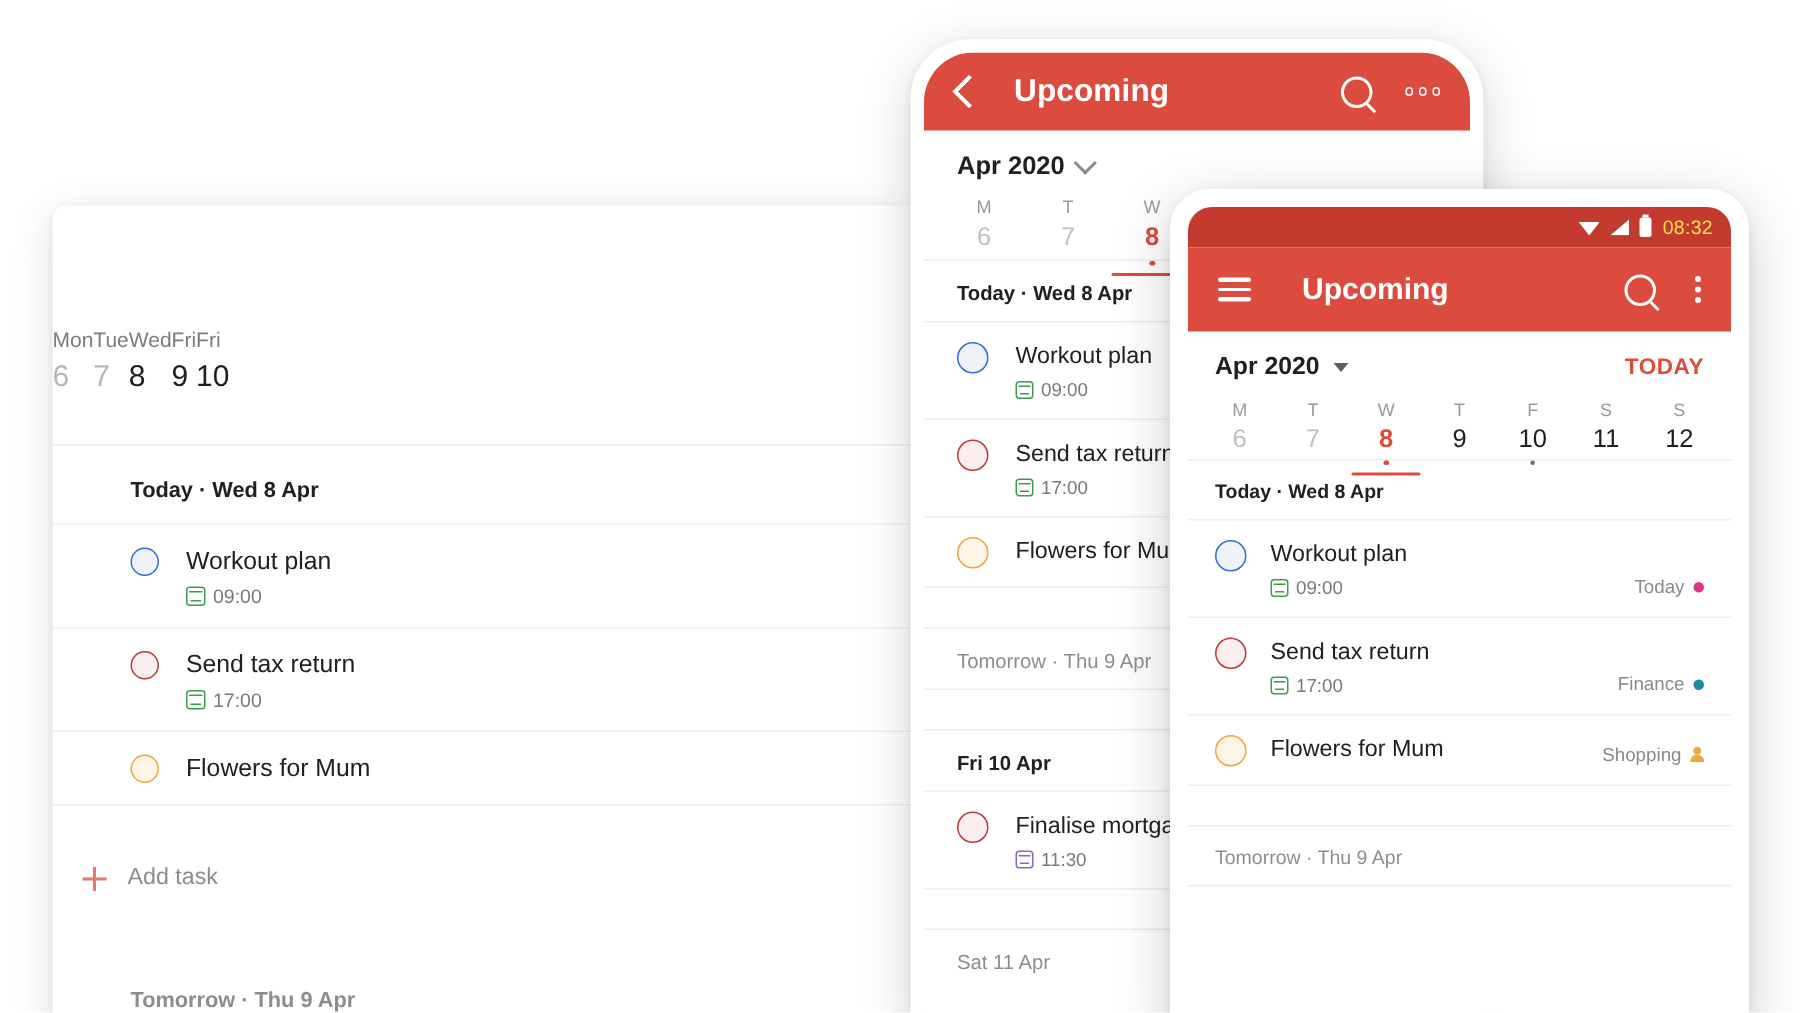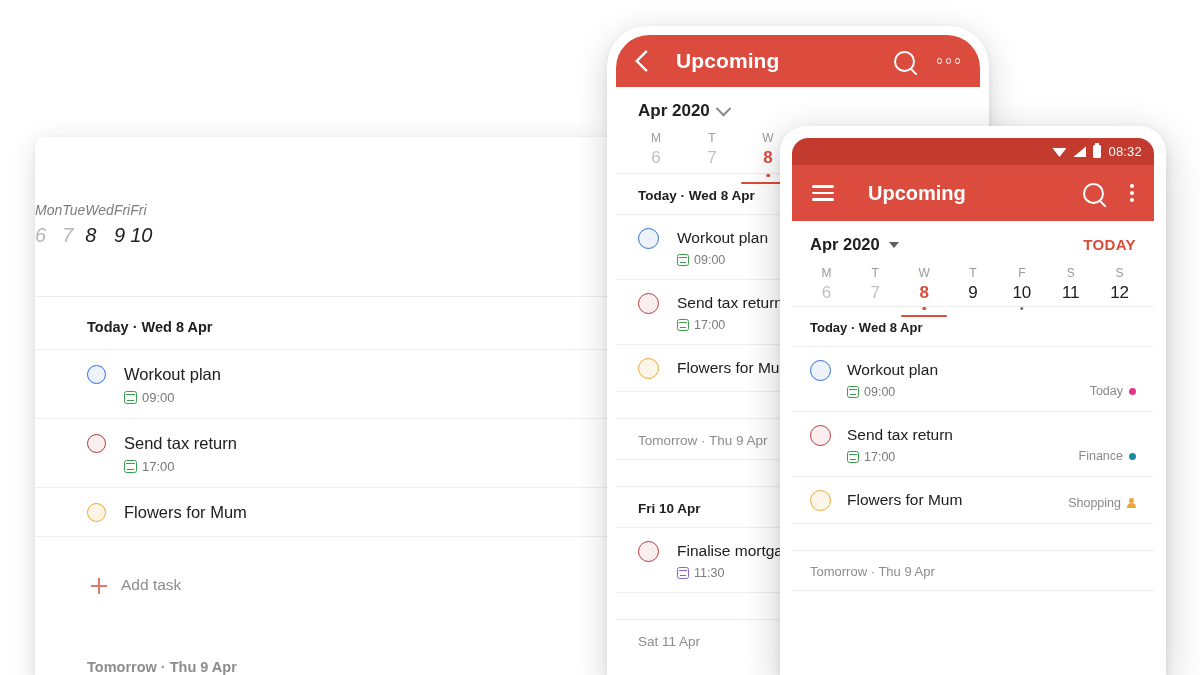--- a/index.html
+++ b/index.html
@@ -23,38 +23,38 @@
   .desktop{
     position:absolute;left:35px;top:137px;width:575px;height:560px;
     background:#ffffff;border-radius:9px 0 0 0;
     box-shadow:0 6px 28px rgba(0,0,0,.13), 0 1px 4px rgba(0,0,0,.07);
     overflow:hidden;
   }
   .d-title{position:absolute;left:52px;top:28px;font-size:26px;font-weight:700;
            color:#202020;letter-spacing:-.2px;display:flex;align-items:center;gap:10px;}
   .chev{display:inline-block;width:11px;height:11px;border-right:2px solid #8a8a8a;
         border-bottom:2px solid #8a8a8a;transform:rotate(45deg) translate(-3px,-3px);}
-  .d-week{position:absolute;left:0;top:64px;width:100%;height:64px;display:flex;font-style:italic;}
+  .d-week{position:absolute;left:0;top:80px;width:100%;height:64px;display:flex;}
   .d-dow{font-size:14px;color:#7c7c7c;line-height:18px;}
   .d-num{font-size:20px;color:#202020;line-height:28px;margin-top:2px;}
   .d-num.muted{color:#b6b6b6;}
   .d-num.today{color:#202020;font-weight:400;}
   .d-rule{position:absolute;left:0;top:159px;width:100%;height:1px;background:#ededed;}
 
   .d-body{position:absolute;left:0;top:160px;width:100%;}
   .d-sec{font-size:14.5px;font-weight:700;color:#202020;padding:22px 0 14px 52px;}
   .d-sec.muted{color:#8d8d8d;}
   .d-row{display:flex;align-items:flex-start;padding:13px 0 13px 52px;
          border-top:1px solid #efefef;min-height:44px;box-sizing:border-box;}
   .d-row .circle{width:19px;height:19px;border-width:1.6px;border-style:solid;margin:2px 18px 0 0;}
   .d-tk{font-size:16.5px;color:#202020;line-height:22px;}
   .d-meta{display:flex;align-items:center;gap:5px;margin-top:5px;font-size:13px;color:#777;}
   .d-meta .cal-ico{width:13px;height:13px;}
   .d-spacer{height:26px;border-top:1px solid #efefef;}
-  .d-add{display:flex;align-items:flex-end;gap:14px;padding:13px 0 13px 56px;
+  .d-add{display:flex;align-items:flex-end;gap:14px;padding:13px 0 13px 20px;
          font-size:15.5px;color:#8d8d8d;}
   .plus{position:relative;width:16px;height:16px;flex:0 0 auto;}
   .plus::before,.plus::after{content:"";position:absolute;background:#e4796b;}
   .plus::before{left:0;right:0;top:7px;height:2px;}
   .plus::after{top:0;bottom:0;left:7px;width:2px;}
 
   
   .iphone{
     position:absolute;left:607px;top:26px;width:382px;height:660px;
     background:#ffffff;border-radius:40px 40px 0 0;
@@ -125,21 +125,21 @@
   }
   .and-screen{position:absolute;left:12px;top:12px;width:362px;height:548px;
     border-radius:16px 16px 0 0;overflow:hidden;background:#fff;}
   .and-status{height:27px;background:#c23b2e;display:flex;align-items:center;
     justify-content:flex-end;gap:7px;padding-right:12px;}
   .and-wifi{width:14px;height:11px;background:#fff;
     clip-path:polygon(50% 100%, 0 18%, 100% 18%);}
   .and-sig{width:13px;height:11px;background:#fff;clip-path:polygon(100% 0,100% 100%,0 100%);}
   .and-batt{width:8px;height:13px;background:#fff;border-radius:1.5px;position:relative;}
   .and-batt::after{content:"";position:absolute;left:2px;right:2px;top:-2px;height:2px;background:#fff;}
-  .and-clock{font-size:13px;color:#ffffff;font-weight:400;letter-spacing:.2px;}
+  .and-clock{font-size:13px;color:#fde047;font-weight:400;letter-spacing:.2px;}
 
   .and-bar{height:56px;background:#db4c3f;display:flex;align-items:center;padding:0 20px;position:relative;}
   .ham{width:22px;height:16px;display:flex;flex-direction:column;justify-content:space-between;margin-right:34px;}
   .ham i{height:2.6px;background:#fff;border-radius:2px;}
   .and-title{font-size:20px;font-weight:700;color:#fff;}
   .and-actions{position:absolute;right:20px;display:flex;align-items:center;gap:26px;}
   .vdots{display:flex;flex-direction:column;gap:3px;}
   .vdots i{width:4px;height:4px;background:#fff;border-radius:50%;}
 
   .and-mon{display:flex;align-items:center;padding:14px 18px 0;}

